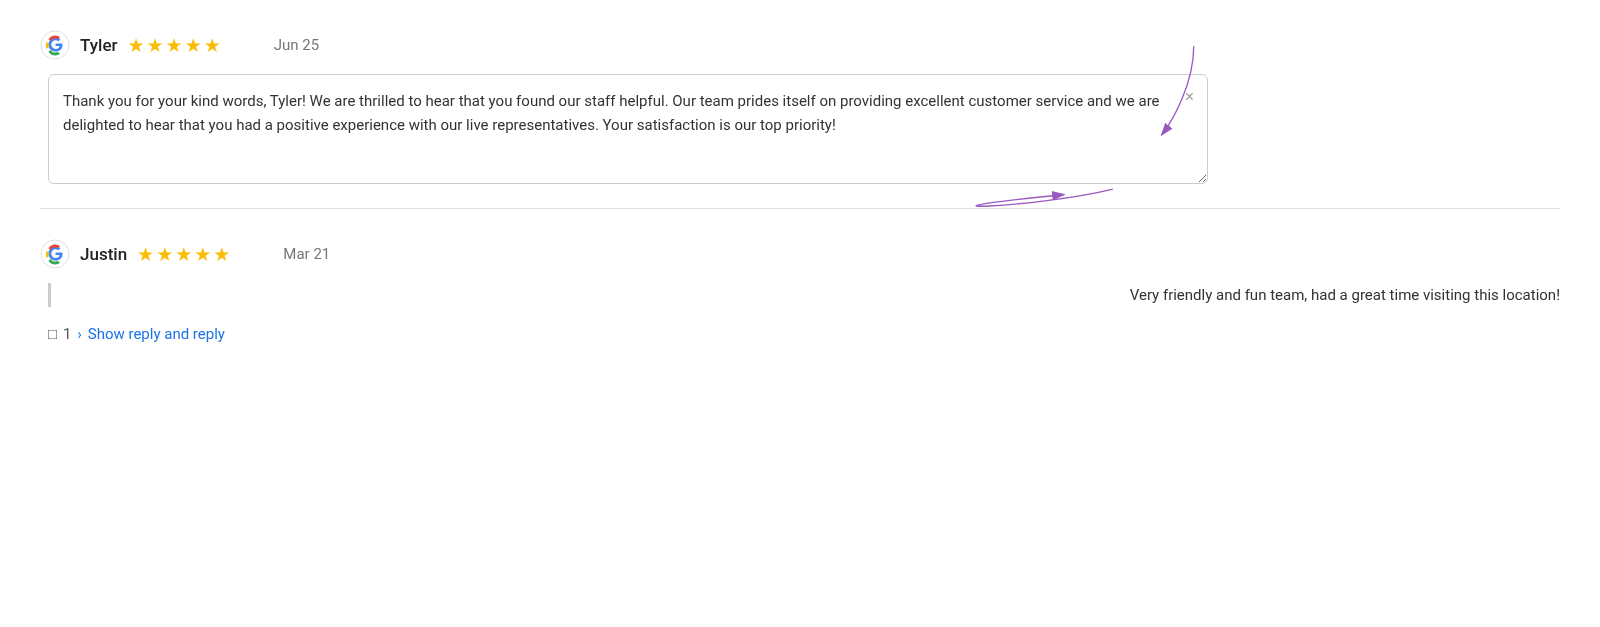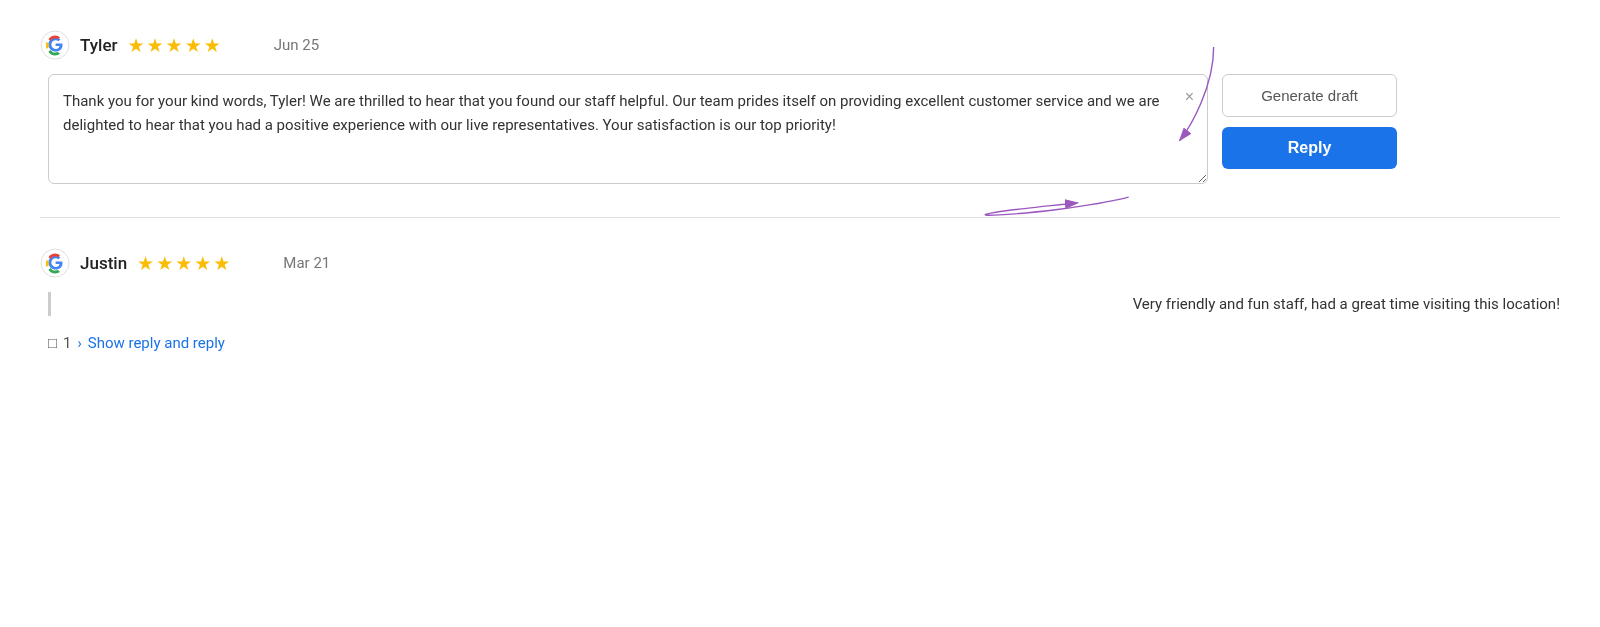--- a/index.html
+++ b/index.html
@@ -12,21 +12,21 @@
       overflow: hidden;
     }
 
     .page-container {
       width: 1600px;
       padding: 30px 40px;
     }
 
     
     .review-block {
-      padding-bottom: 29px;
+      padding-bottom: 20px;
       border-bottom: 1px solid #e0e0e0;
       margin-bottom: 20px;
     }
 
     .review-header {
       display: flex;
       align-items: center;
       gap: 10px;
       margin-bottom: 14px;
     }
@@ -211,24 +211,20 @@
       <span class="review-date">Jun 25</span>
     </div>
 
 
     <div class="reply-area-container">
       <div class="reply-textarea-wrapper">
         <textarea class="reply-textarea" style="">Thank you for your kind words, Tyler! We are thrilled to hear that you found our staff helpful. Our team prides itself on providing excellent customer service and we are delighted to hear that you had a positive experience with our live representatives. Your satisfaction is our top priority!</textarea>
         <button class="clear-button">×</button>
       </div>
 
-      <div class="reply-actions">
-        <button class="generate-draft-btn">Generate draft</button>
-        <button class="reply-btn">Reply</button>
-      </div>
     </div>
 
     <svg style="position:absolute;top:0;left:0;width:100%;height:100%;pointer-events:none;overflow:visible;" viewBox="0 0 1520 330">
 
       <defs>
         <marker id="arrowhead1" markerWidth="10" markerHeight="7" refX="9" refY="3.5" orient="auto">
           <polygon points="0 0, 10 3.5, 0 7" fill="#9b59c0"></polygon>
         </marker>
         <marker id="arrowhead2" markerWidth="10" markerHeight="7" refX="9" refY="3.5" orient="auto">
           <polygon points="0 0, 10 3.5, 0 7" fill="#9b59c0"></polygon>
@@ -260,21 +256,21 @@
         <span class="star">★</span>
         <span class="star">★</span>
         <span class="star">★</span>
         <span class="star">★</span>
       </div>
 
       <span class="review-date">Mar 21</span>
     </div>
 
     <div class="review-body">
-      <p class="review-text">Very friendly and fun staff, had a great time visiting this location!</p>
+      <p class="review-text">Very friendly and fun team, had a great time visiting this location!</p>
     </div>
 
     <div class="show-thread-link">
 
       <span class="comment-icon">□</span>
       <span class="thread-count">1</span>
       <span class="chevron-right">›</span>
       <span>Show reply and reply</span>
     </div>
 

